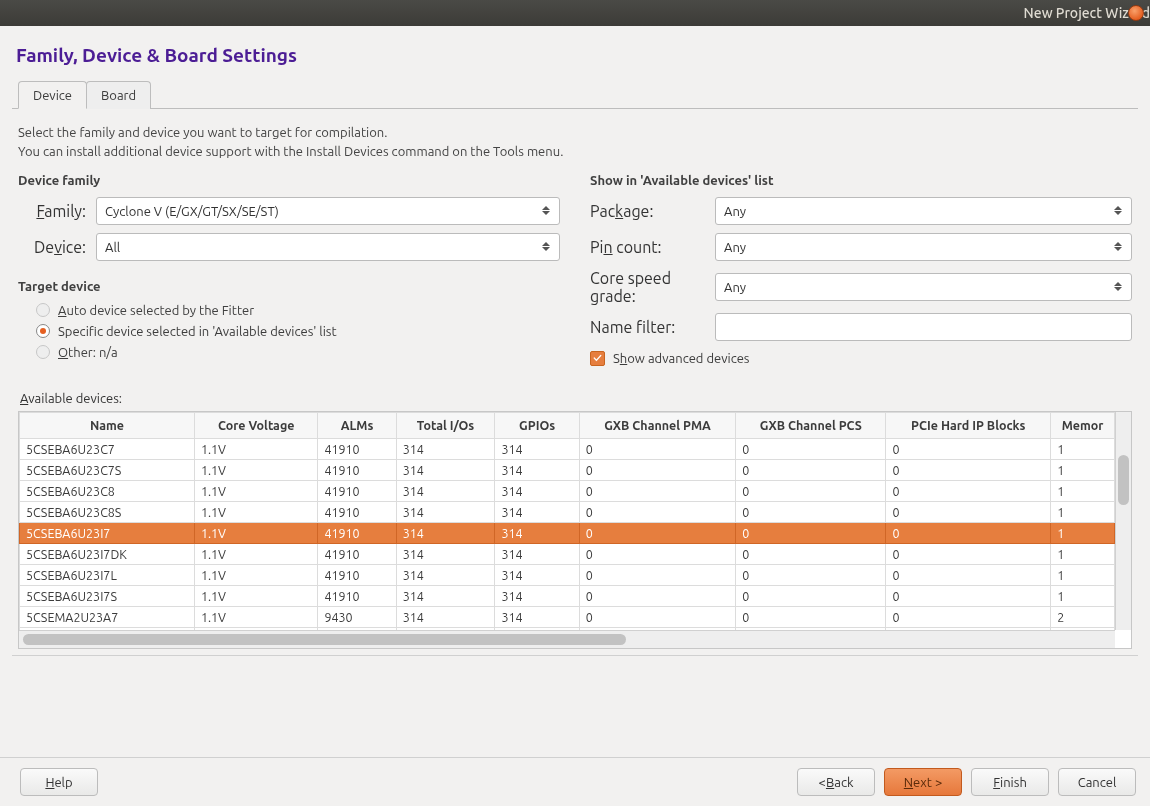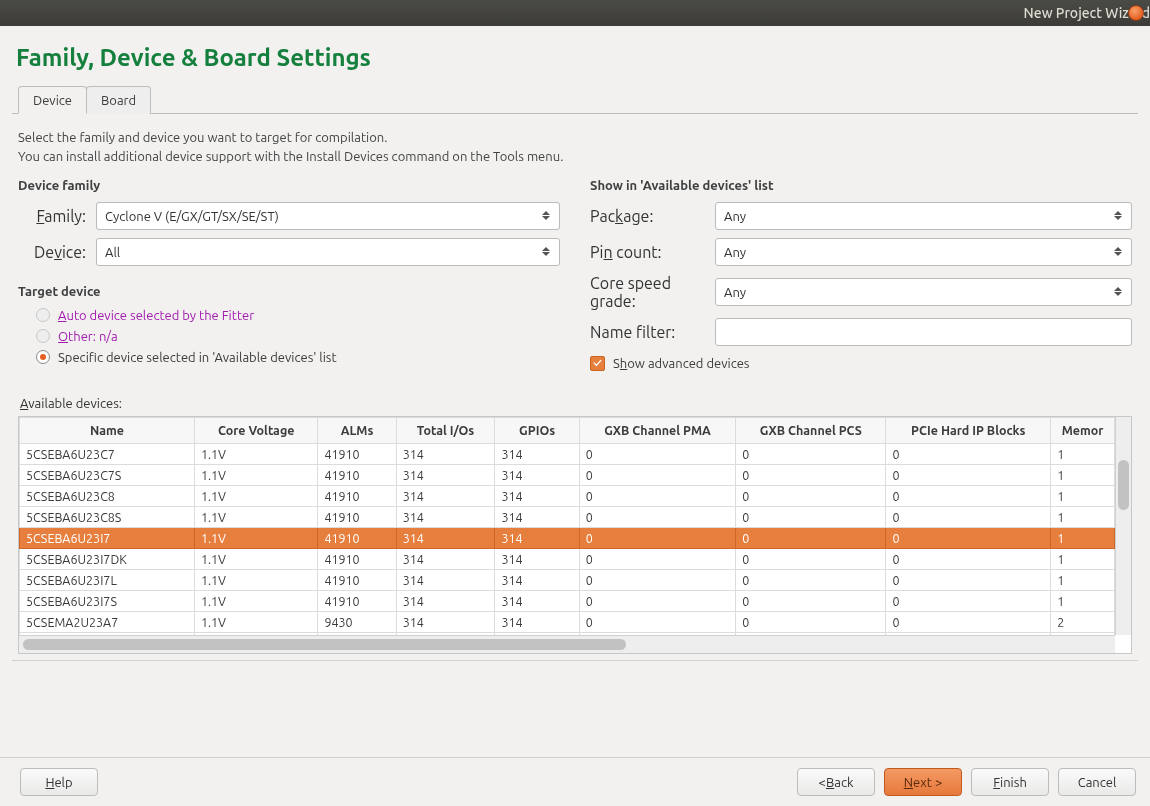--- a/index.html
+++ b/index.html
@@ -28,23 +28,23 @@
   right: 6px;
   top: 5px;
   width: 16px;
   height: 16px;
   border-radius: 50%;
   background: radial-gradient(circle at 40% 35%, #f9a06a, #e55f21 70%);
   border: 1px solid #923a12;
 }
 .window-body { padding: 10px 12px 0 12px; }
 .heading {
-  font-size: 24px;
+  font-size: 19px;
   font-weight: 700;
-  color: #15803d;
+  color: #4c1d95;
   padding: 8px 0 14px 4px;
 }
 .tabs-wrap { }
 .tabs-bar {
   display: flex;
   gap: 0;
   border-bottom: 1px solid #bdbdbd;
   padding-left: 6px;
 }
 .tab {
@@ -111,21 +111,21 @@
 .combo .carets::before,
 .combo .carets::after {
   content: "";
   width: 0; height: 0;
   border-left: 4px solid transparent;
   border-right: 4px solid transparent;
 }
 .combo .carets::before { border-bottom: 4px solid #555; }
 .combo .carets::after { border-top: 4px solid #555; }
 .radio-row, .check-row { display: flex; align-items: center; margin: 7px 0 7px 18px; font-size: 13px; }
-.radio-row.disabled, .disabled { color: #a21caf; }
+.radio-row.disabled, .disabled { color: #404040; }
 .radio {
   width: 14px; height: 14px;
   border: 1px solid #888;
   border-radius: 50%;
   margin-right: 8px;
   display: inline-flex;
   align-items: center;
   justify-content: center;
   background: #fff;
 }
@@ -298,27 +298,27 @@
               <span>All</span>
               <span class="carets"></span>
             </div>
           </div>
 
           <div class="group-label" style="margin-top:18px">Target device</div>
           <div class="radio-row disabled">
             <span class="radio disabled"></span>
             <span><span class="ul">A</span>uto device selected by the Fitter</span>
           </div>
+          <div class="radio-row">
+            <span class="radio selected"></span>
+            <span>Specific device selected in 'Available devices' list</span>
+          </div>
           <div class="radio-row disabled">
             <span class="radio disabled"></span>
             <span><span class="ul">O</span>ther: n/a</span>
-          </div>
-          <div class="radio-row">
-            <span class="radio selected"></span>
-            <span>Specific device selected in 'Available devices' list</span>
           </div>
         </div>
 
         <div class="col">
           <div class="group-label">Show in 'Available devices' list</div>
           <div class="field-row filt">
             <span class="lbl">Pac<span class="ul">k</span>age:</span>
             <div class="combo">
               <span>Any</span>
               <span class="carets"></span>

